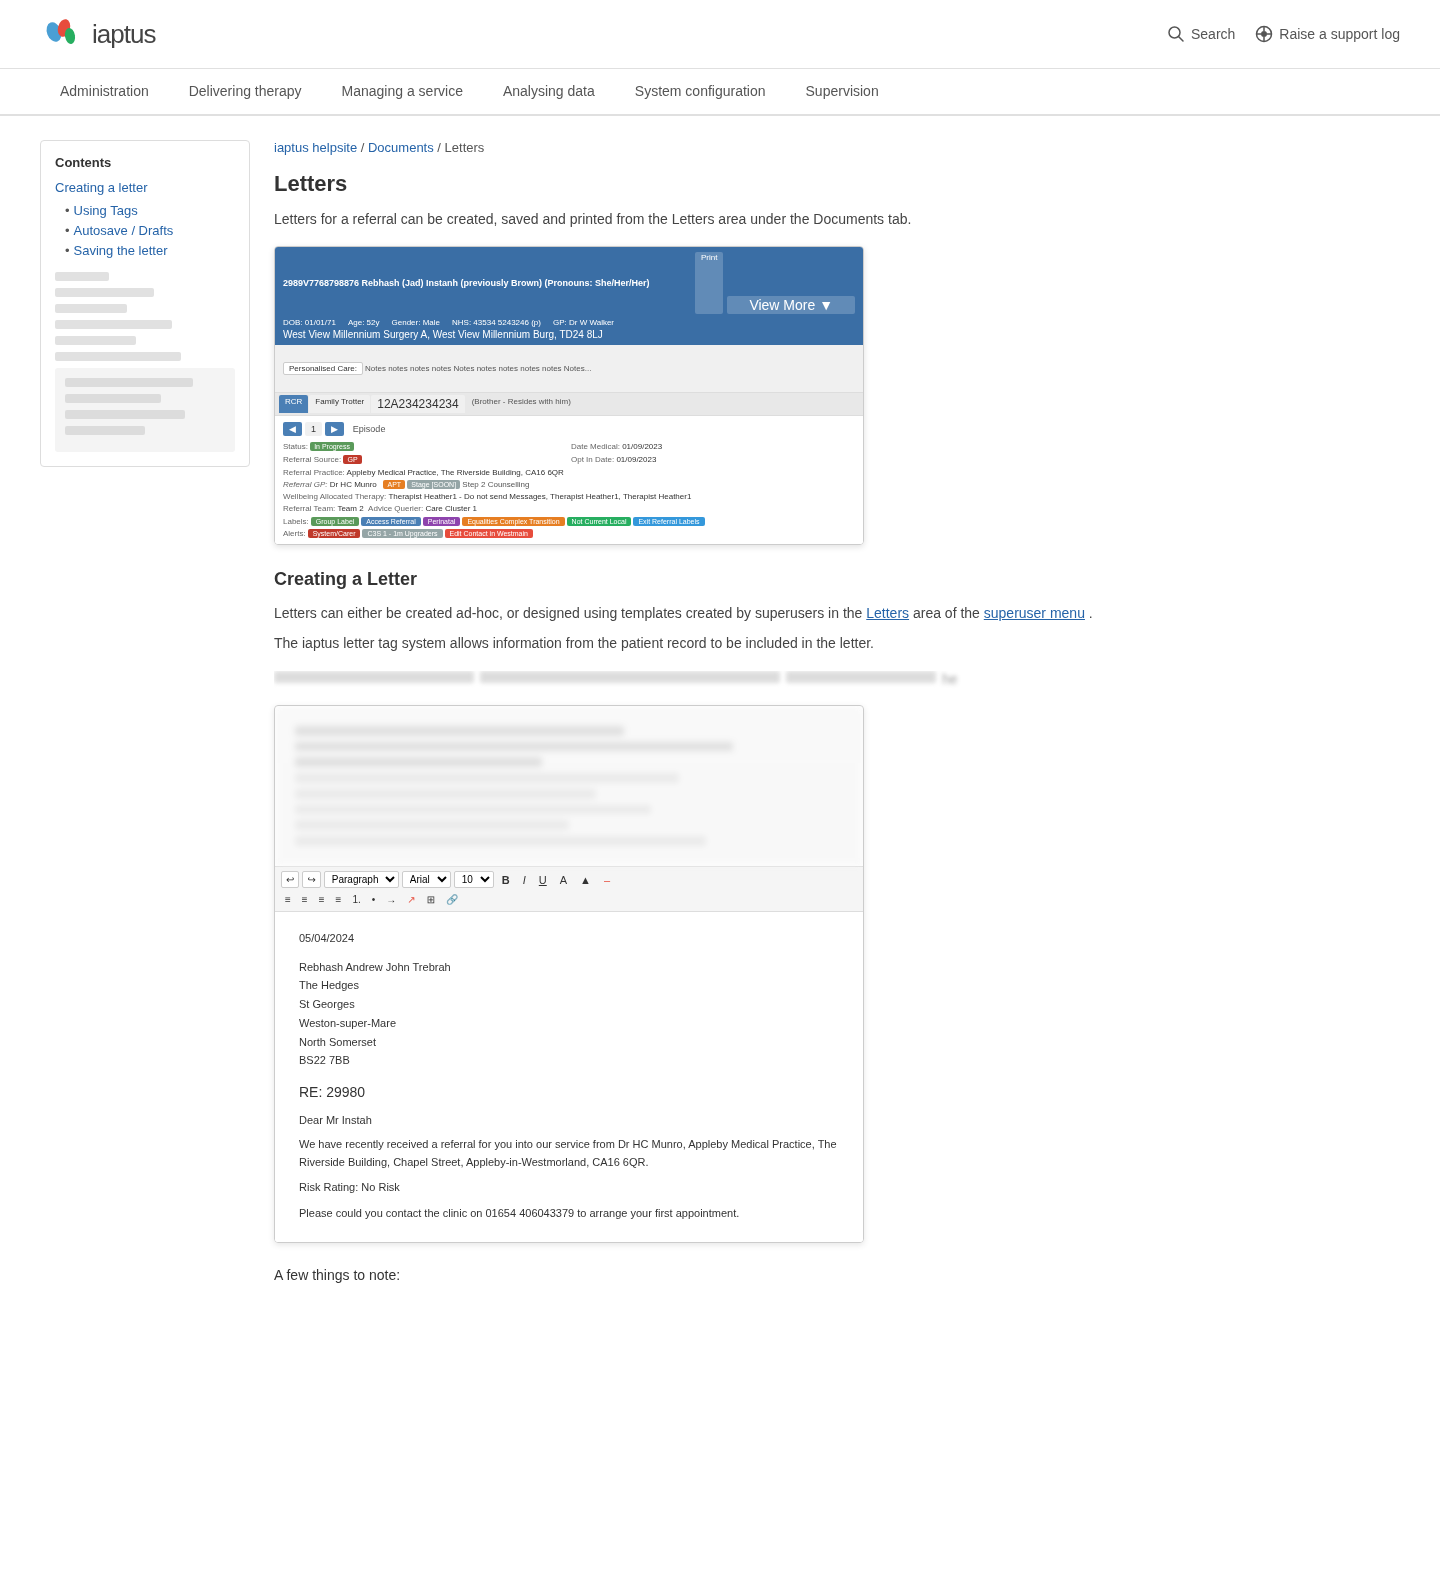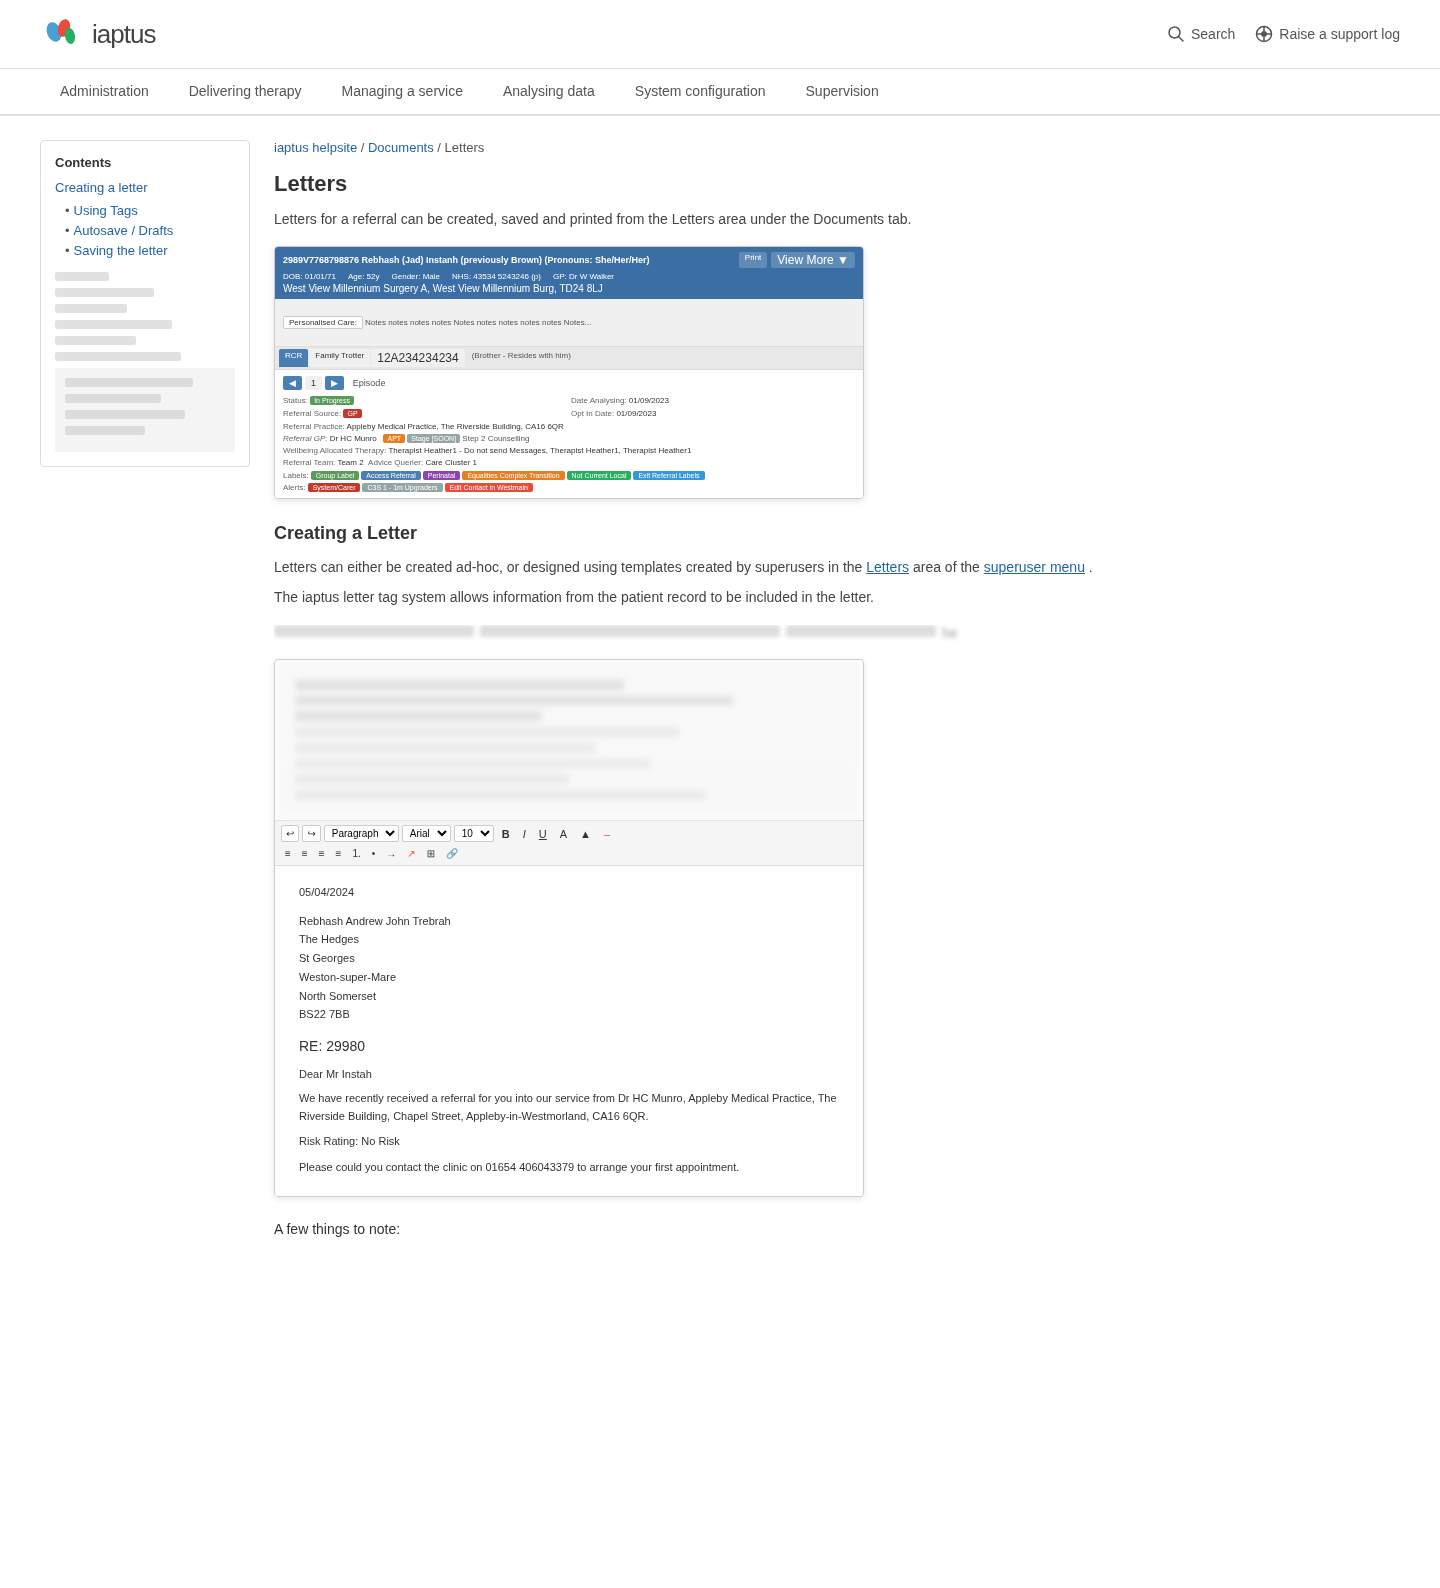--- a/index.html
+++ b/index.html
@@ -101,21 +101,21 @@
 
     <p style="font-size:14px; color:#444; margin-bottom:16px; line-height:1.5;">Letters for a referral can be created, saved and printed from the Letters area under the Documents tab.</p>
 
     <div style="border:1px solid #ccc; border-radius:4px; overflow:hidden; margin-bottom:24px; width:590px; box-shadow: 0 2px 6px rgba(0,0,0,0.12);">
 
       <div style="background:#3a6ea5; color:white; padding:5px 8px; font-size:9px;">
         <div style="display:flex; justify-content:space-between; align-items:center; margin-bottom:4px;">
           <span style="font-weight:bold; font-size:9px;">2989V7768798876 Rebhash (Jad) Instanh (previously Brown) (Pronouns: She/Her/Her)</span>
           <div style="display:flex; gap:4px;">
             <span style="background:rgba(255,255,255,0.2); padding:1px 6px; border-radius:2px; font-size:8px; cursor:pointer;">Print</span>
-            <span style="background:rgba(255,255,255,0.2); padding:1px 6px; border-radius:2px; font-size:12px; cursor:pointer;">View More ▼</span>
+            <span style="background:rgba(255,255,255,0.2); padding:1px 22px; border-radius:2px; font-size:14px; cursor:pointer;margin-top:44px;">View More ▼</span>
           </div>
         </div>
         <div style="display:flex; gap:12px; font-size:8px; flex-wrap:wrap;">
           <span>DOB: <span>01/01/71</span></span>
           <span>Age: <span>52y</span></span>
           <span>Gender: <span>Male</span></span>
           <span>NHS: <span>43534 5243246 (p)</span></span>
           <span>GP: <span>Dr W Walker</span></span>
         </div>
         <div style="font-size:10px; margin-top:2px;">
@@ -137,21 +137,21 @@
 
       <div style="padding:6px 8px; background:#fff; font-size:9px;">
         <div style="display:flex; gap:3px; margin-bottom:6px; align-items:center;">
           <span style="background:#4a7fb5; color:white; padding:2px 6px; border-radius:2px; font-size:9px; cursor:pointer;">◀</span>
           <span style="font-size:9px; padding:2px 6px; background:#f0f0f0; border-radius:2px;">1</span>
           <span style="background:#4a7fb5; color:white; padding:2px 6px; border-radius:2px; font-size:9px; cursor:pointer;">▶</span>
           <span style="font-size:9px; margin-left:6px; color:#555;">Episode</span>
         </div>
         <div style="display:grid; grid-template-columns:1fr 1fr; gap:4px; font-size:8px; margin-bottom:4px;">
           <div><span style="color:#666;">Status:</span> <span style="background:#5a9a5a; color:white; padding:1px 4px; border-radius:2px; font-size:7px;">In Progress</span></div>
-          <div><span style="color:#666;">Date Analysing:</span> <span>01/09/2023</span></div>
+          <div><span style="color:#666;">Date Medical:</span> <span>01/09/2023</span></div>
           <div><span style="color:#666;">Referral Source:</span> <span style="background:#c0392b; color:white; padding:1px 4px; border-radius:2px; font-size:7px;">GP</span></div>
           <div><span style="color:#666;">Opt In Date:</span> <span>01/09/2023</span></div>
         </div>
         <div style="font-size:8px; margin-bottom:3px;"><span style="color:#666;">Referral Practice:</span> Appleby Medical Practice, The Riverside Building, CA16 6QR</div>
         <div style="font-size:8px; margin-bottom:3px;"><span style="color:#666;font-style:italic;">Referral GP:</span> Dr HC Munro &nbsp;
           <span style="background:#e67e22; color:white; padding:1px 4px; border-radius:2px; font-size:7px;">APT</span>
           <span style="background:#95a5a6; color:white; padding:1px 4px; border-radius:2px; font-size:7px;">Stage [SOON]</span>
           <span style="color:#555;">Step 2 Counselling</span>
         </div>
         <div style="font-size:8px; margin-bottom:3px;"><span style="color:#666;">Wellbeing Allocated Therapy:</span> Therapist Heather1 - Do not send Messages, Therapist Heather1, Therapist Heather1</div>

